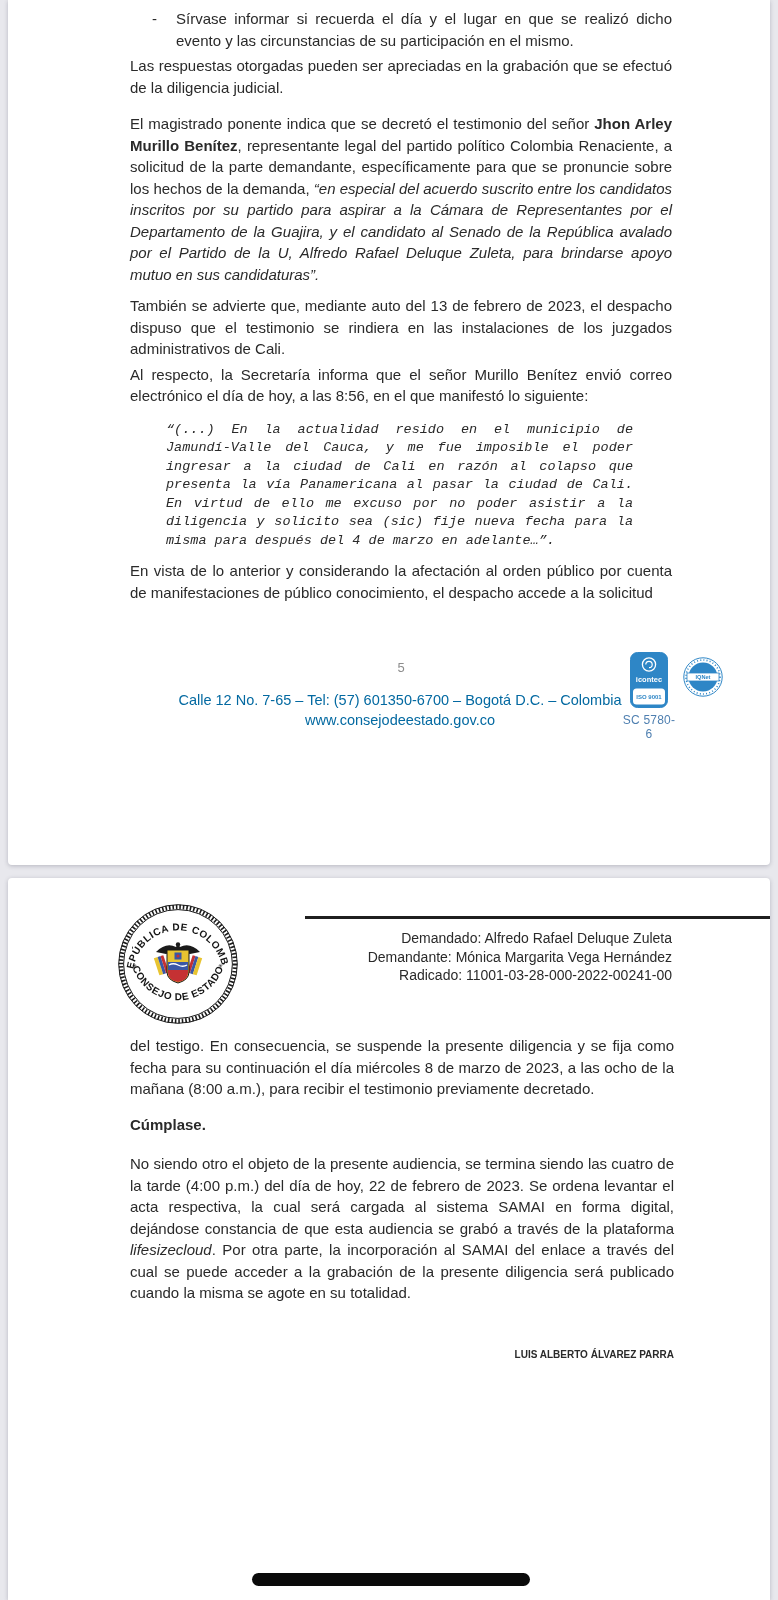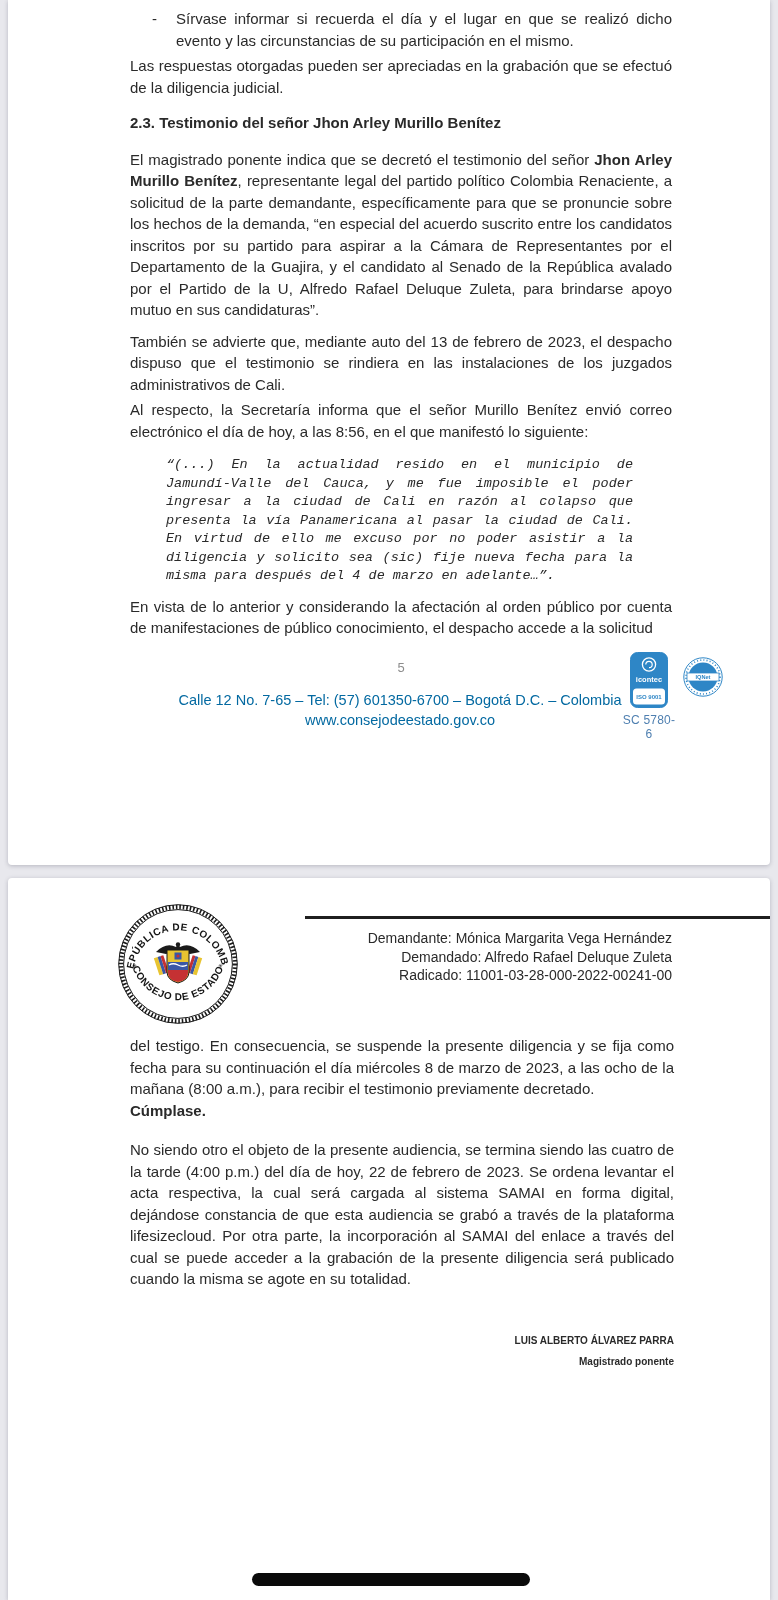--- a/index.html
+++ b/index.html
@@ -23,62 +23,61 @@
     font-size:15px;line-height:21.5px;text-align:justify;margin:0;
   }
   .p-bullet{position:relative;padding-left:46px;margin-top:8px;}
   .p-bullet .marker{position:absolute;left:22px;top:0;}
   .m14{margin-top:4px;} .m10{margin-top:10px;} .m15{margin-top:15px;}
   .heading{font-weight:bold;font-size:15px;line-height:21.5px;margin-top:14px;text-align:left;}
   .quote{
     margin:14px 39px 0 36px;
     font-size:13.5px;line-height:18.5px;font-style:italic;text-align:justify;font-family:Liberation Mono, monospace;
   }
-  .bold{font-weight:bold;} .ital{}
+  .bold{font-weight:bold;} .ital{font-style:italic;}
 
   
   .pageno{position:absolute;top:660px;left:122px;width:542px;text-align:center;
     font-size:13px;color:#8c8c8c;}
   .footer-block{position:absolute;top:691px;left:112px;width:560px;text-align:center;
     font-size:14.5px;line-height:19.5px;color:#0369a1;}
   .icontec{position:absolute;left:622px;top:652px;width:38px;height:56px;}
   .iqnet{position:absolute;left:675px;top:657px;width:40px;height:40px;}
   .cert-code{position:absolute;left:612px;top:713px;width:58px;text-align:center;
     font-size:12px;color:#4e7fb0;letter-spacing:.2px;}
 
   
   .seal{position:absolute;left:110px;top:26px;width:120px;height:120px;}
   .hdr-rule{position:absolute;left:297px;right:0;top:38px;height:3px;background:#1f1f1f;}
   .hdr-block{position:absolute;top:51px;right:98px;width:430px;text-align:right;
     font-size:14px;line-height:18.5px;color:#2a2a2a;}
 
   
   .doc-col2{position:absolute;left:122px;right:96px;top:157px;}
-  .cumplase{font-weight:bold;text-align:left;}
+  .cumplase{font-weight:bold;margin-top:14px;text-align:left;}
   .sig-block{margin-top:40px;text-align:right;font-weight:bold;font-size:10px;line-height:21.5px;}
   .redaction-bar{
     position:absolute;left:244px;top:695px;width:278px;height:13px;
     background:#0a0a0a;border-radius:7px;
   }
 </style>
 </head>
 <body>
 
 <div class="page" id="page1">
 
   <div class="doc-col">
 
     <p class="para p-bullet">
       <span class="marker">-</span>
       <span>Sírvase informar si recuerda el día y el lugar en que se realizó dicho evento y las circunstancias de su participación en el mismo.</span>
     </p>
 
     <p class="para m14">Las respuestas otorgadas pueden ser apreciadas en la grabación que se efectuó de la diligencia judicial.</p>
 
-    <p class="heading">2.3. Testimonio del señor Jhon Arley Murillo Benítez</p>
 
     <p class="para m15"><span>El magistrado ponente indica que se decretó el testimonio del señor </span><span class="bold">Jhon Arley Murillo Benítez</span><span>, representante legal del partido político Colombia Renaciente, a solicitud de la parte demandante, específicamente para que se pronuncie sobre los hechos de la demanda, </span><span class="ital">“en especial del acuerdo suscrito entre los candidatos inscritos por su partido para aspirar a la Cámara de Representantes por el Departamento de la Guajira, y el candidato al Senado de la República avalado por el Partido de la U, Alfredo Rafael Deluque Zuleta, para brindarse apoyo mutuo en sus candidaturas”.</span></p>
 
     <p class="para m10">También se advierte que, mediante auto del 13 de febrero de 2023, el despacho dispuso que el testimonio se rindiera en las instalaciones de los juzgados administrativos de Cali.</p>
 
     <p class="para m14">Al respecto, la Secretaría informa que el señor Murillo Benítez envió correo electrónico el día de hoy, a las 8:56, en el que manifestó lo siguiente:</p>
 
     <p class="quote">“(...) En la actualidad resido en el municipio de Jamundí-Valle del Cauca, y me fue imposible el poder ingresar a la ciudad de Cali en razón al colapso que presenta la vía Panamericana al pasar la ciudad de Cali. En virtud de ello me excuso por no poder asistir a la diligencia y solicito sea (sic) fije nueva fecha para la misma para después del 4 de marzo en adelante…”.</p>
 
     <p class="para m10">En vista de lo anterior y considerando la afectación al orden público por cuenta de manifestaciones de público conocimiento, el despacho accede a la solicitud</p>
@@ -148,32 +147,31 @@
       <path d="M50,66 h20 v3 q0,7 -10,9 q-10,-2 -10,-9 Z" fill="#c53133"></path>
       <rect x="56.5" y="48.5" width="7" height="7" fill="#3a57a5"></rect>
       <circle cx="60" cy="52" r="1.6" fill="#c53133"></circle>
       <path d="M51,61 q4,-2.5 9,0 q5,2.5 9,0" fill="none" stroke="#ffffff" stroke-width="1.3"></path>
     </g>
   </svg>
 
   <div class="hdr-rule"></div>
 
   <div class="hdr-block">
+    <div>Demandado: Alfredo Rafael Deluque Zuleta</div>
     <div>Demandante: Mónica Margarita Vega Hernández</div>
-    <div>Demandado: Alfredo Rafael Deluque Zuleta</div>
     <div>Radicado: 11001-03-28-000-2022-00241-00</div>
   </div>
 
   <div class="doc-col2">
     <p class="para">del testigo. En consecuencia, se suspende la presente diligencia y se fija como fecha para su continuación el día miércoles 8 de marzo de 2023, a las ocho de la mañana (8:00 a.m.), para recibir el testimonio previamente decretado.</p>
 
     <p class="para cumplase">Cúmplase.</p>
 
     <p class="para" style="margin-top:18px;"><span>No siendo otro el objeto de la presente audiencia, se termina siendo las cuatro de la tarde (4:00 p.m.) del día de hoy, 22 de febrero de 2023. Se ordena levantar el acta respectiva, la cual será cargada al sistema SAMAI en forma digital, dejándose constancia de que esta audiencia se grabó a través de la plataforma </span><span class="ital">lifesizecloud</span><span>. Por otra parte, la incorporación al SAMAI del enlace a través del cual se puede acceder a la grabación de la presente diligencia será publicado cuando la misma se agote en su totalidad.</span></p>
 
     <div class="sig-block">
       <div>LUIS ALBERTO ÁLVAREZ PARRA</div>
-      <div>Magistrado ponente</div>
     </div>
   </div>
 
   <div class="redaction-bar"></div>
 </div>
 
 </body></html>

